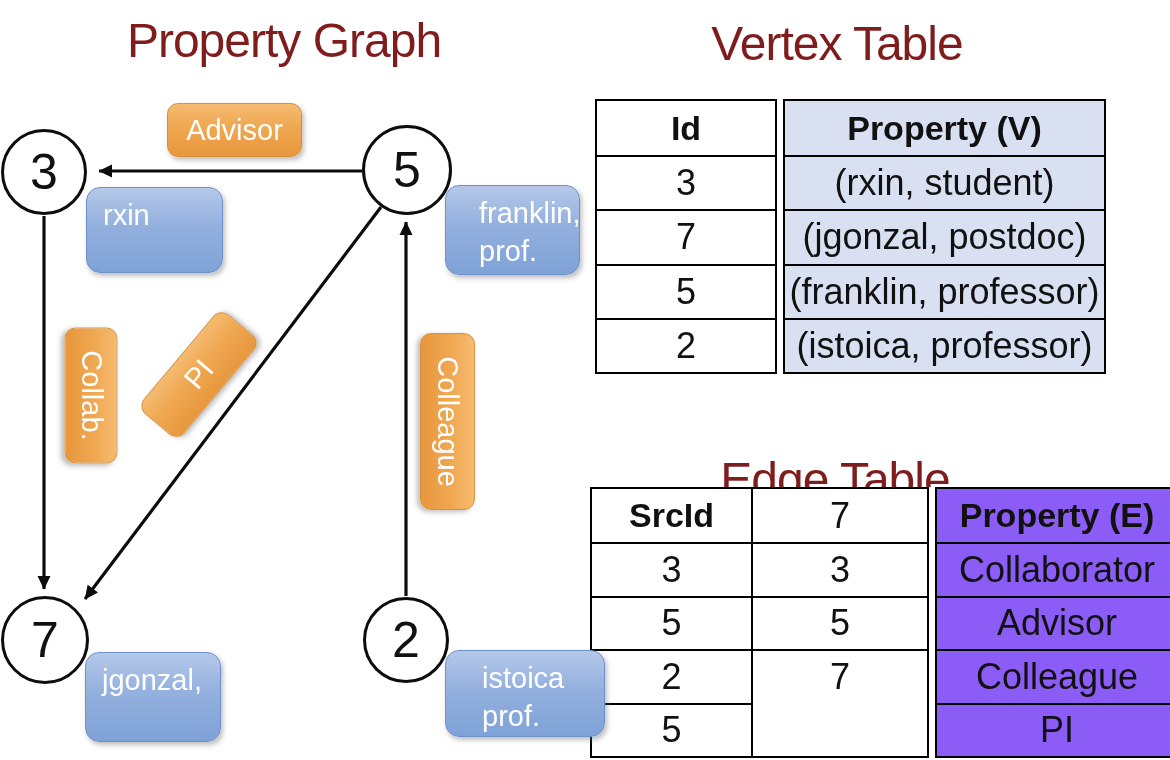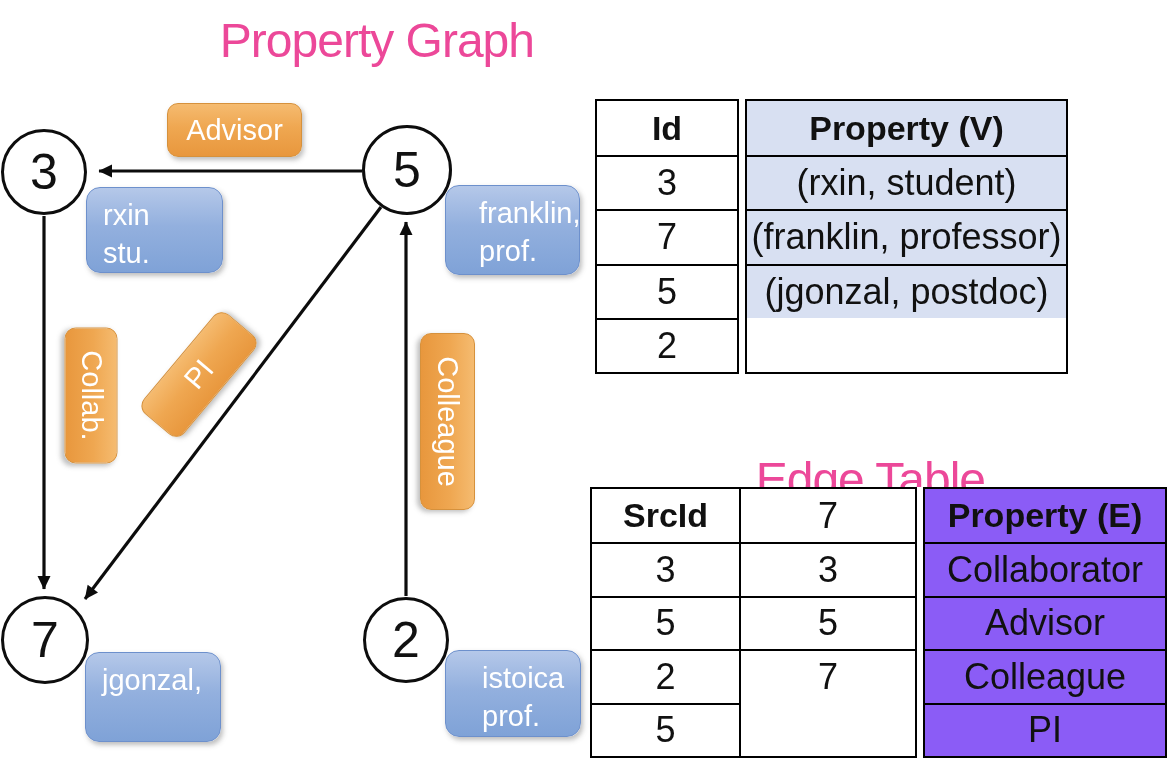--- a/index.html
+++ b/index.html
@@ -7,25 +7,25 @@
   body { font-family: "Liberation Sans", sans-serif; }
   #stage {
     position: relative;
     width: 1170px;
     height: 760px;
     background: #ffffff;
     overflow: hidden;
   }
   .title {
     position: absolute;
-    text-align: right;
+    text-align: center;
     font-size: 48px;
     font-weight: 400;
     letter-spacing: -1px;
-    color: #ec4899;
+    color: #7f1d1d;
     white-space: nowrap;
   }
   
   #edge-svg { position: absolute; left: 0; top: 0; z-index: 1; }
   #edge-svg line { stroke: #0c0c0c; stroke-width: 3.2px; }
   .node {
     position: absolute;
     z-index: 2;
     background: #ffffff;
     border: 3.5px solid #0d0d0d;
@@ -117,69 +117,70 @@
   </div>
   <div class="node" style="left:1px;   top:596px; width:88px; height:88px;">
     <span>7</span>
   </div>
   <div class="node" style="left:363px; top:597px; width:86px; height:86px;">
     <span>2</span>
   </div>
 
   <div class="vlabel" style="left:63px;  top:187px; width:137px; height:86px;">
     <span>rxin</span>
-    <span>stu.</span>
   </div>
   <div class="vlabel" style="left:422px; top:185px; width:135px; height:90px;padding-left:33px;">
     <span>franklin,</span>
     <span>prof.</span>
   </div>
   <div class="vlabel" style="left:62px;  top:652px; width:136px; height:90px;">
     <span>jgonzal,</span>
   </div>
-  <div class="vlabel" style="left:422px; top:650px; width:136px; height:87px;padding-left:36px;">
+  <div class="vlabel" style="left:422px; top:650px; width:160px; height:87px;padding-left:36px;">
     <span>istoica</span>
     <span>prof.</span>
   </div>
 
   <div class="elabel" style="left:167px; top:103px; width:135px; height:54px;">
     <span>Advisor</span>
   </div>
   <div class="elabel rot90" style="left:23px; top:369px; width:136px; height:53px;">
     <span>Collab.</span>
   </div>
   <div class="elabel rotpi" style="left:134px; top:348px; width:130px; height:53px;">
     <span>PI</span>
   </div>
   <div class="elabel rot90" style="left:359px; top:394px; width:177px; height:55px;">
     <span>Colleague</span>
   </div>
 
+  <div class="title" style="left:687px; top:16px; width:300px;">Vertex Table</div>
 
   <div class="tablegrp" style="left:595px; top:99px;">
-    <div class="tcol" style="width:144px; height:275px; grid-template-rows:repeat(5,1fr);">
+    <div class="tcol" style="width:182px; height:275px; grid-template-rows:repeat(5,1fr);">
       <div class="cell th">Id</div>
       <div class="cell">3</div>
       <div class="cell">7</div>
       <div class="cell">5</div>
       <div class="cell">2</div>
     </div>
     <div class="tgap" style="width:6px;"></div>
     <div class="tcol vprop" style="width:323px; height:275px; grid-template-rows:repeat(5,1fr);">
       <div class="cell th">Property (V)</div>
       <div class="cell">(rxin, student)</div>
+      <div class="cell">(jgonzal, postdoc)</div>
       <div class="cell">(franklin, professor)</div>
-      <div class="cell">(jgonzal, postdoc)</div>
+      <div class="cell">(istoica, professor)</div>
     </div>
   </div>
 
   <div class="title" style="left:685px; top:404px; width:300px;margin-top:48px;">Edge Table</div>
 
   <div class="tablegrp" style="left:590px; top:487px;">
-    <div class="tcol joined-left" style="width:150px; height:271px; grid-template-rows:repeat(5,1fr);">
+    <div class="tcol joined-left" style="width:162px; height:271px; grid-template-rows:repeat(5,1fr);">
       <div class="cell th">SrcId</div>
       <div class="cell">3</div>
       <div class="cell">5</div>
       <div class="cell">2</div>
       <div class="cell">5</div>
     </div>
     <div class="tcol joined-right" style="width:177px; height:271px; grid-template-rows:repeat(5,1fr);">
       <div class="cell">7</div>
       <div class="cell">3</div>
       <div class="cell">5</div>

